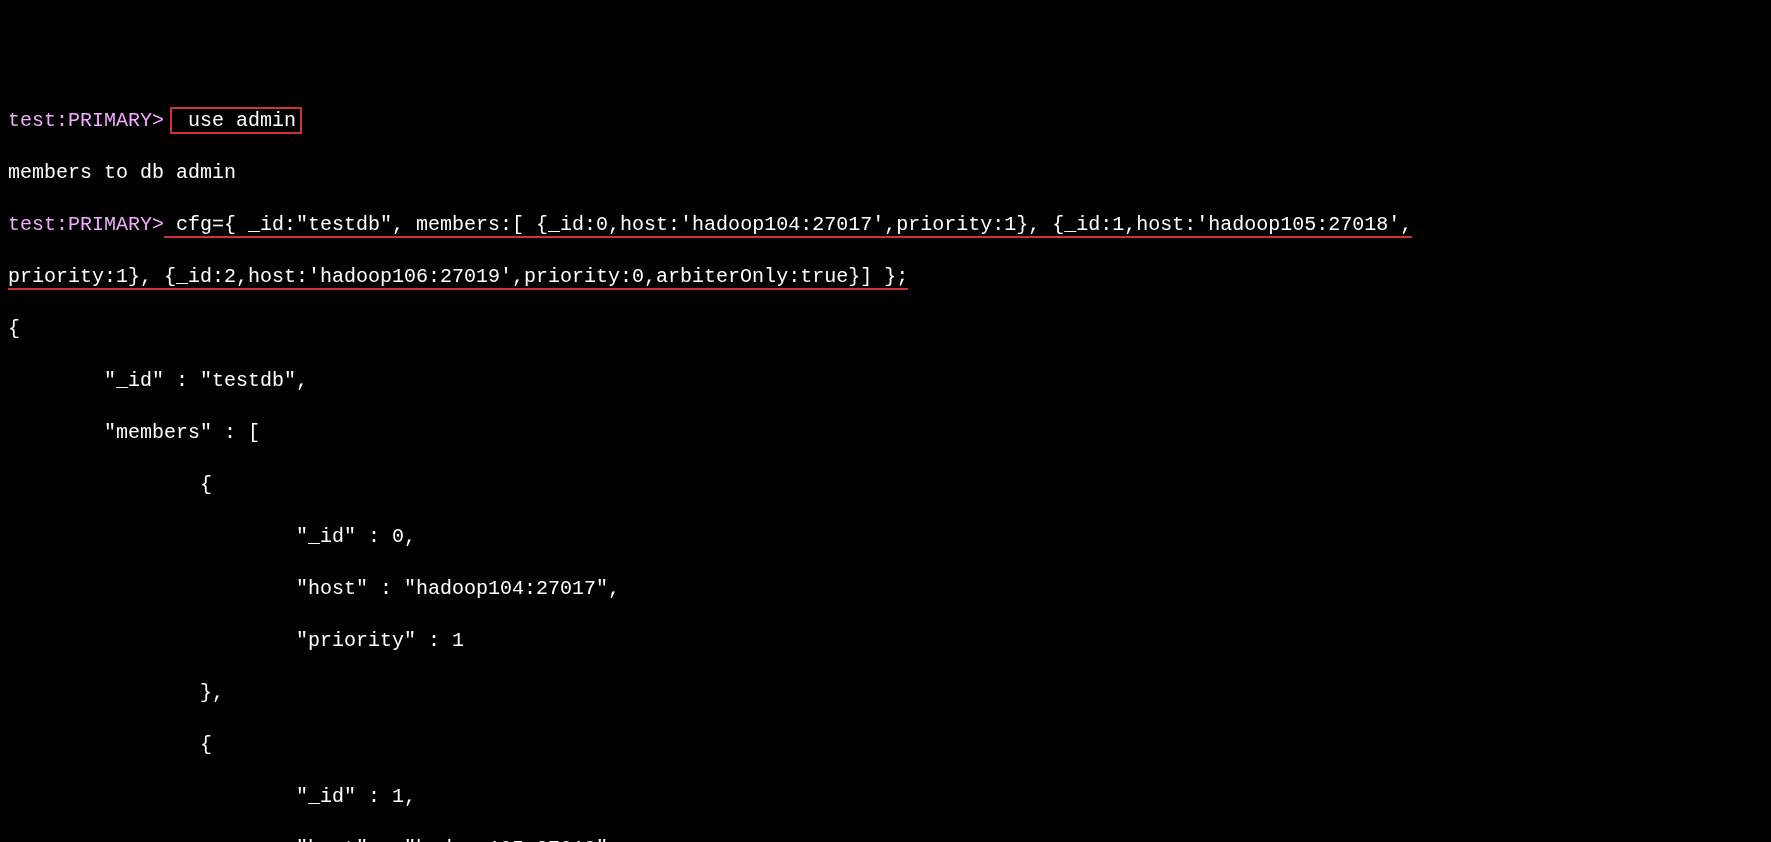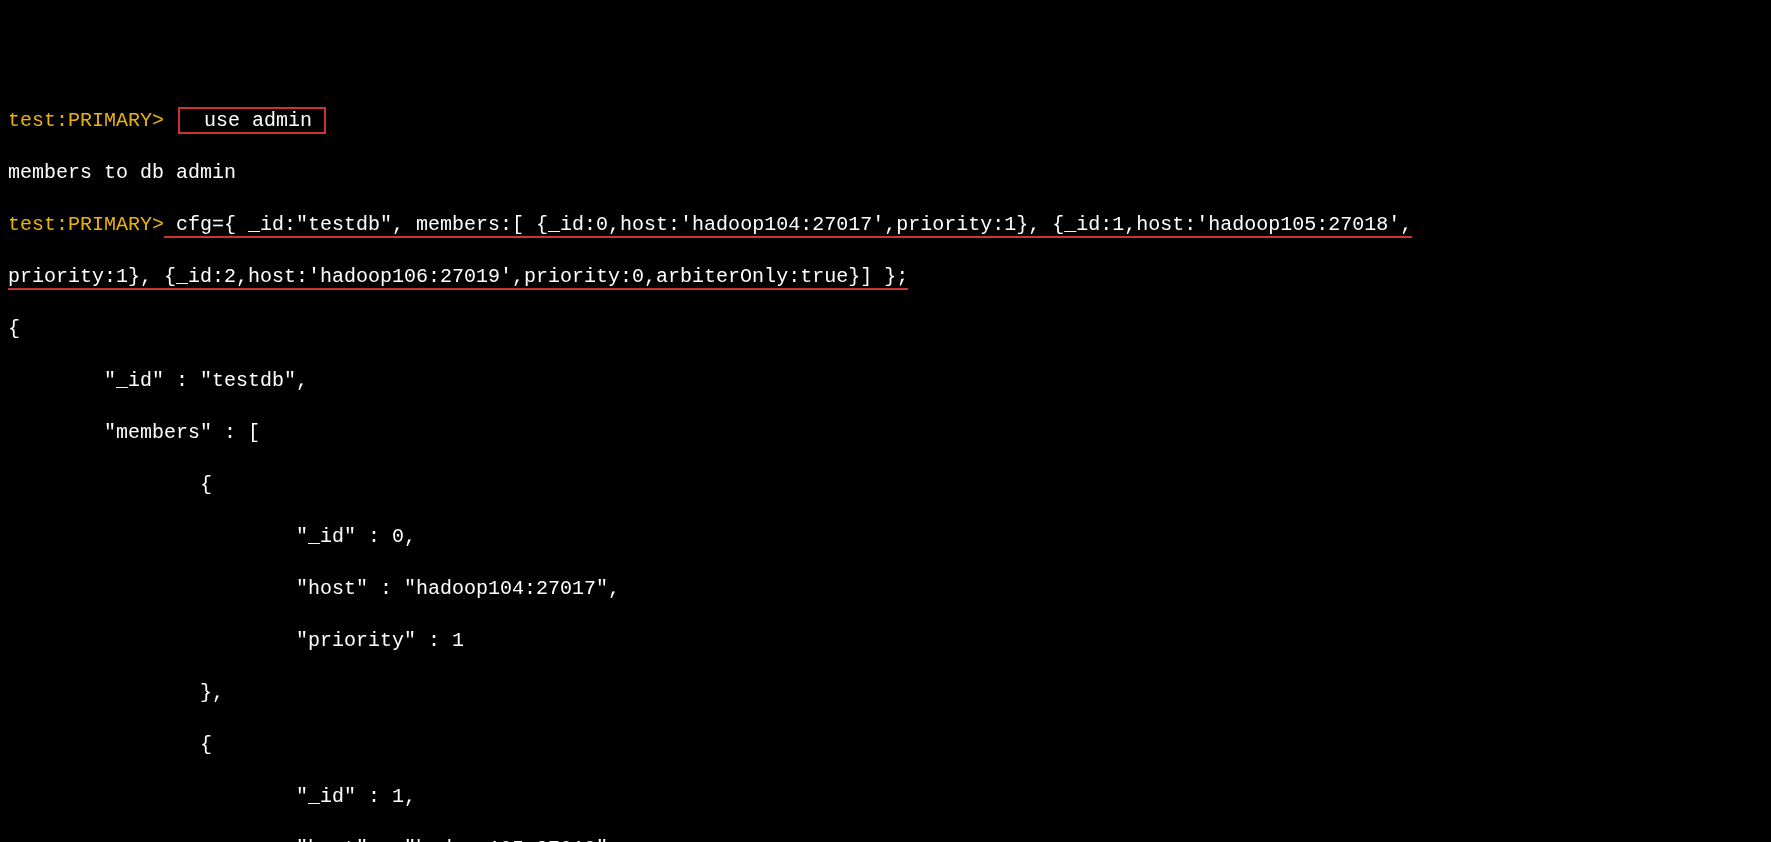--- a/index.html
+++ b/index.html
@@ -10,25 +10,25 @@
     font-family: "Courier New", Courier, monospace;
     font-size: 20px;
     line-height: 26px;
     white-space: pre;
     overflow: hidden;
     width: 1771px;
     height: 842px;
     box-sizing: border-box;
   }
   .line { display: block; }
-  .prompt { color: #eab308; }
+  .prompt { color: #f0abfc; }
   .boxed {
     border: 2px solid #cc3333;
-    padding: 0 12px;
-    margin-left: 14px;
+    padding: 0 4px;
+    margin-left: 6px;
   }
   .underline-red {
     border-bottom: 2px solid #cc3333;
     padding-bottom: 0;
   }
 </style>
 </head>
 <body>
 
 

